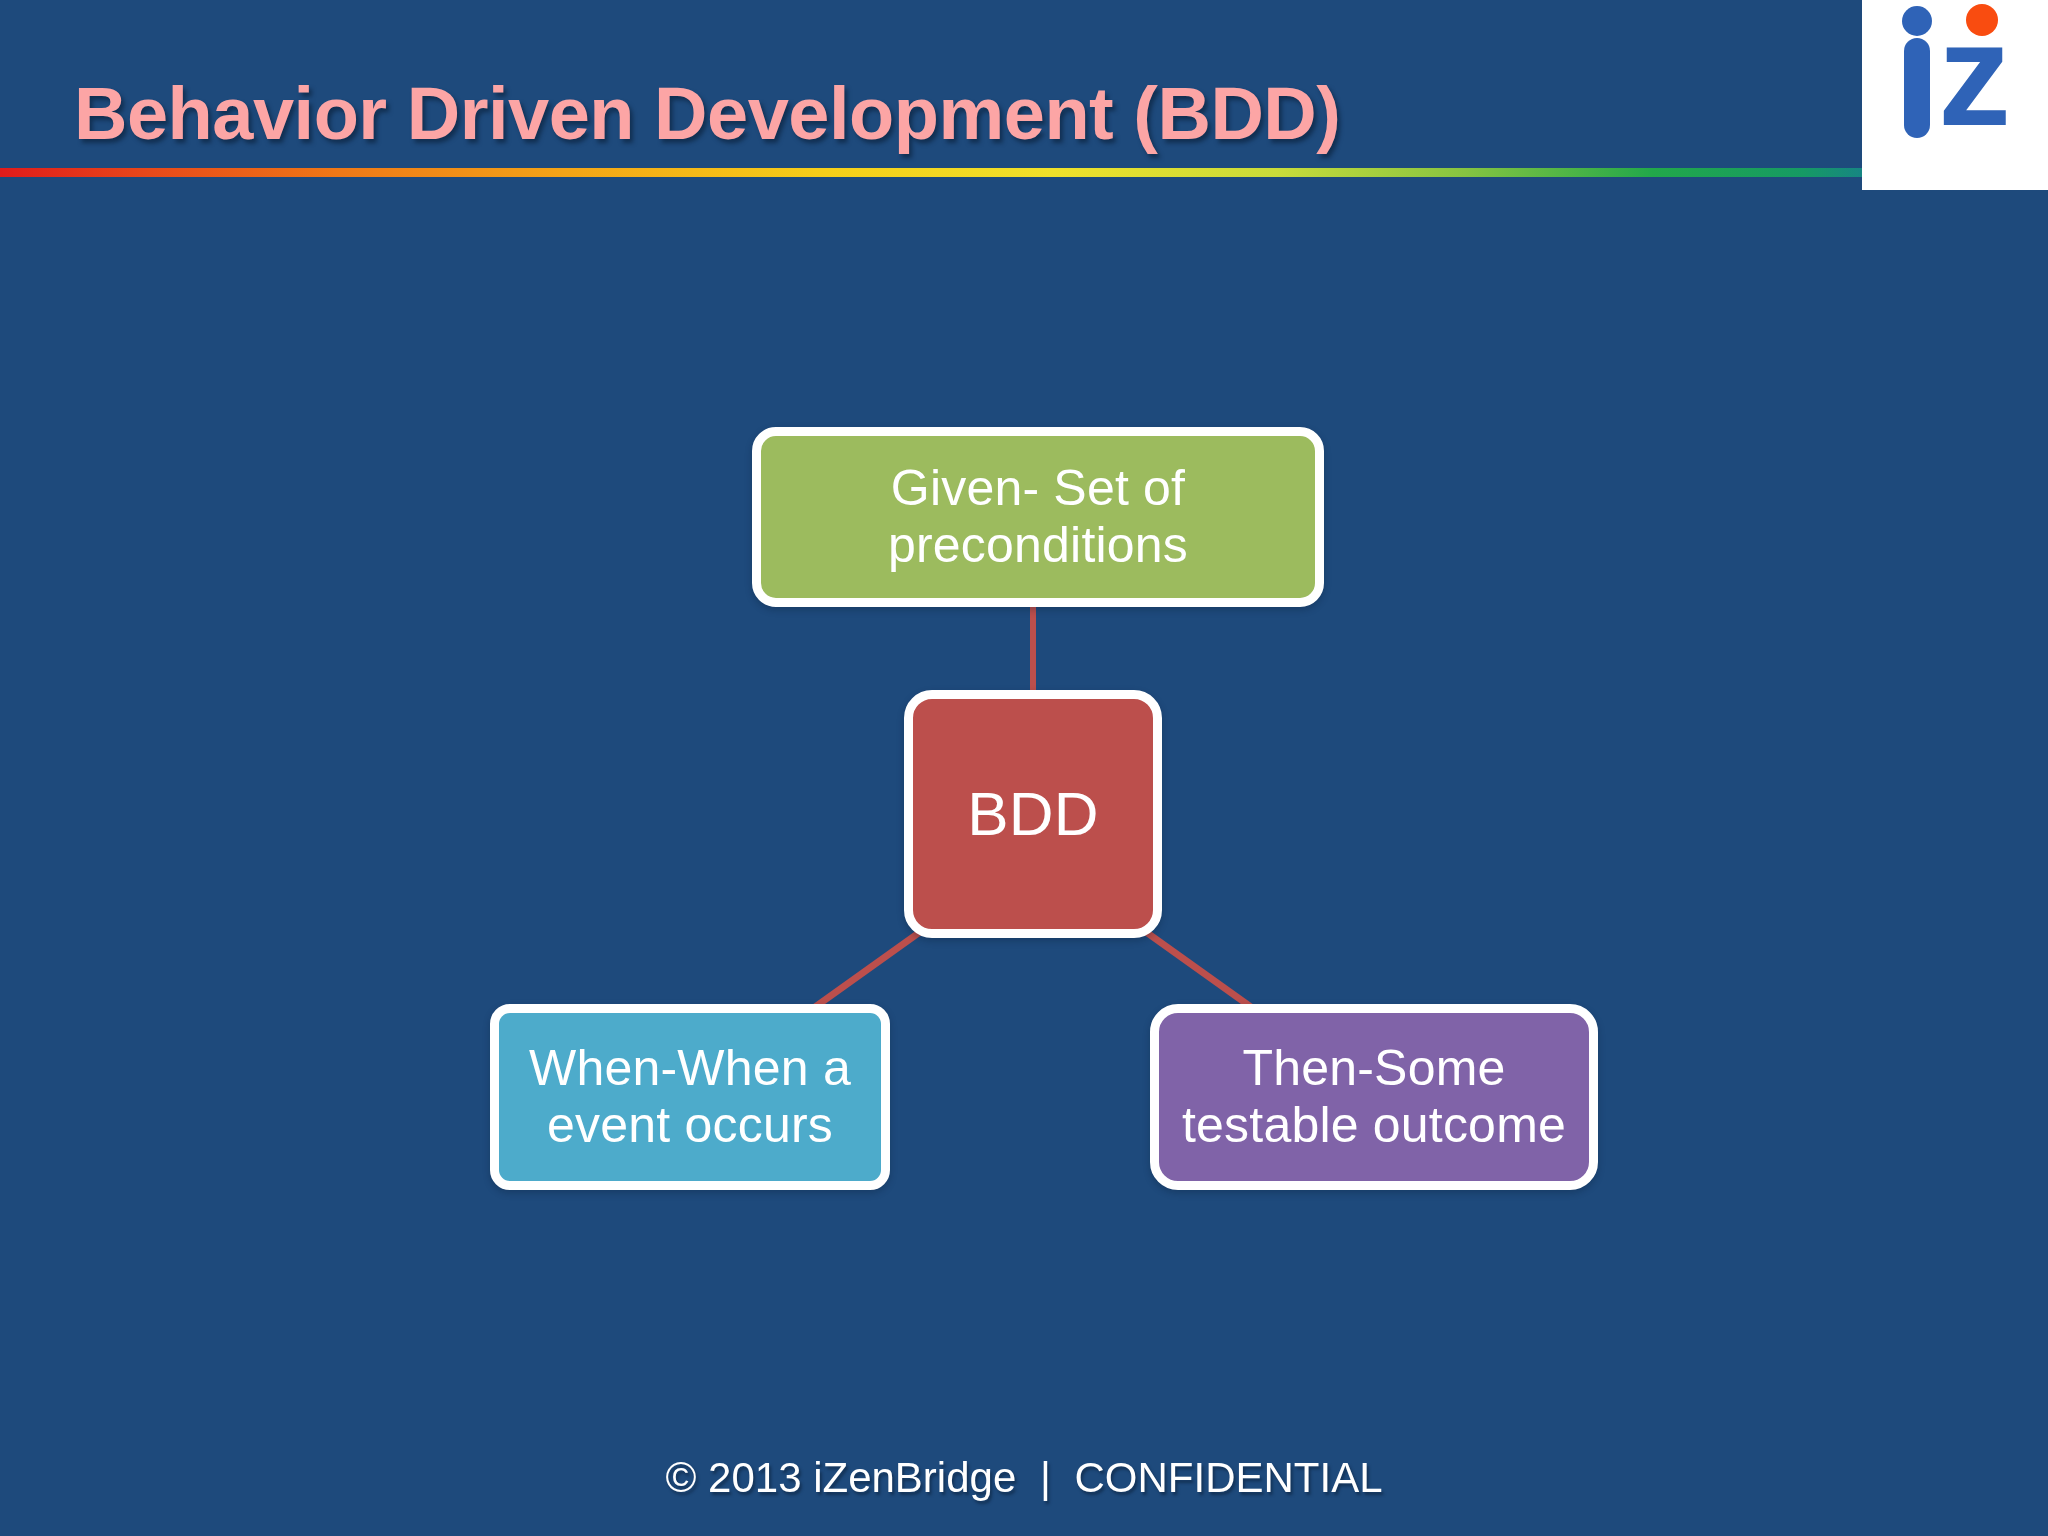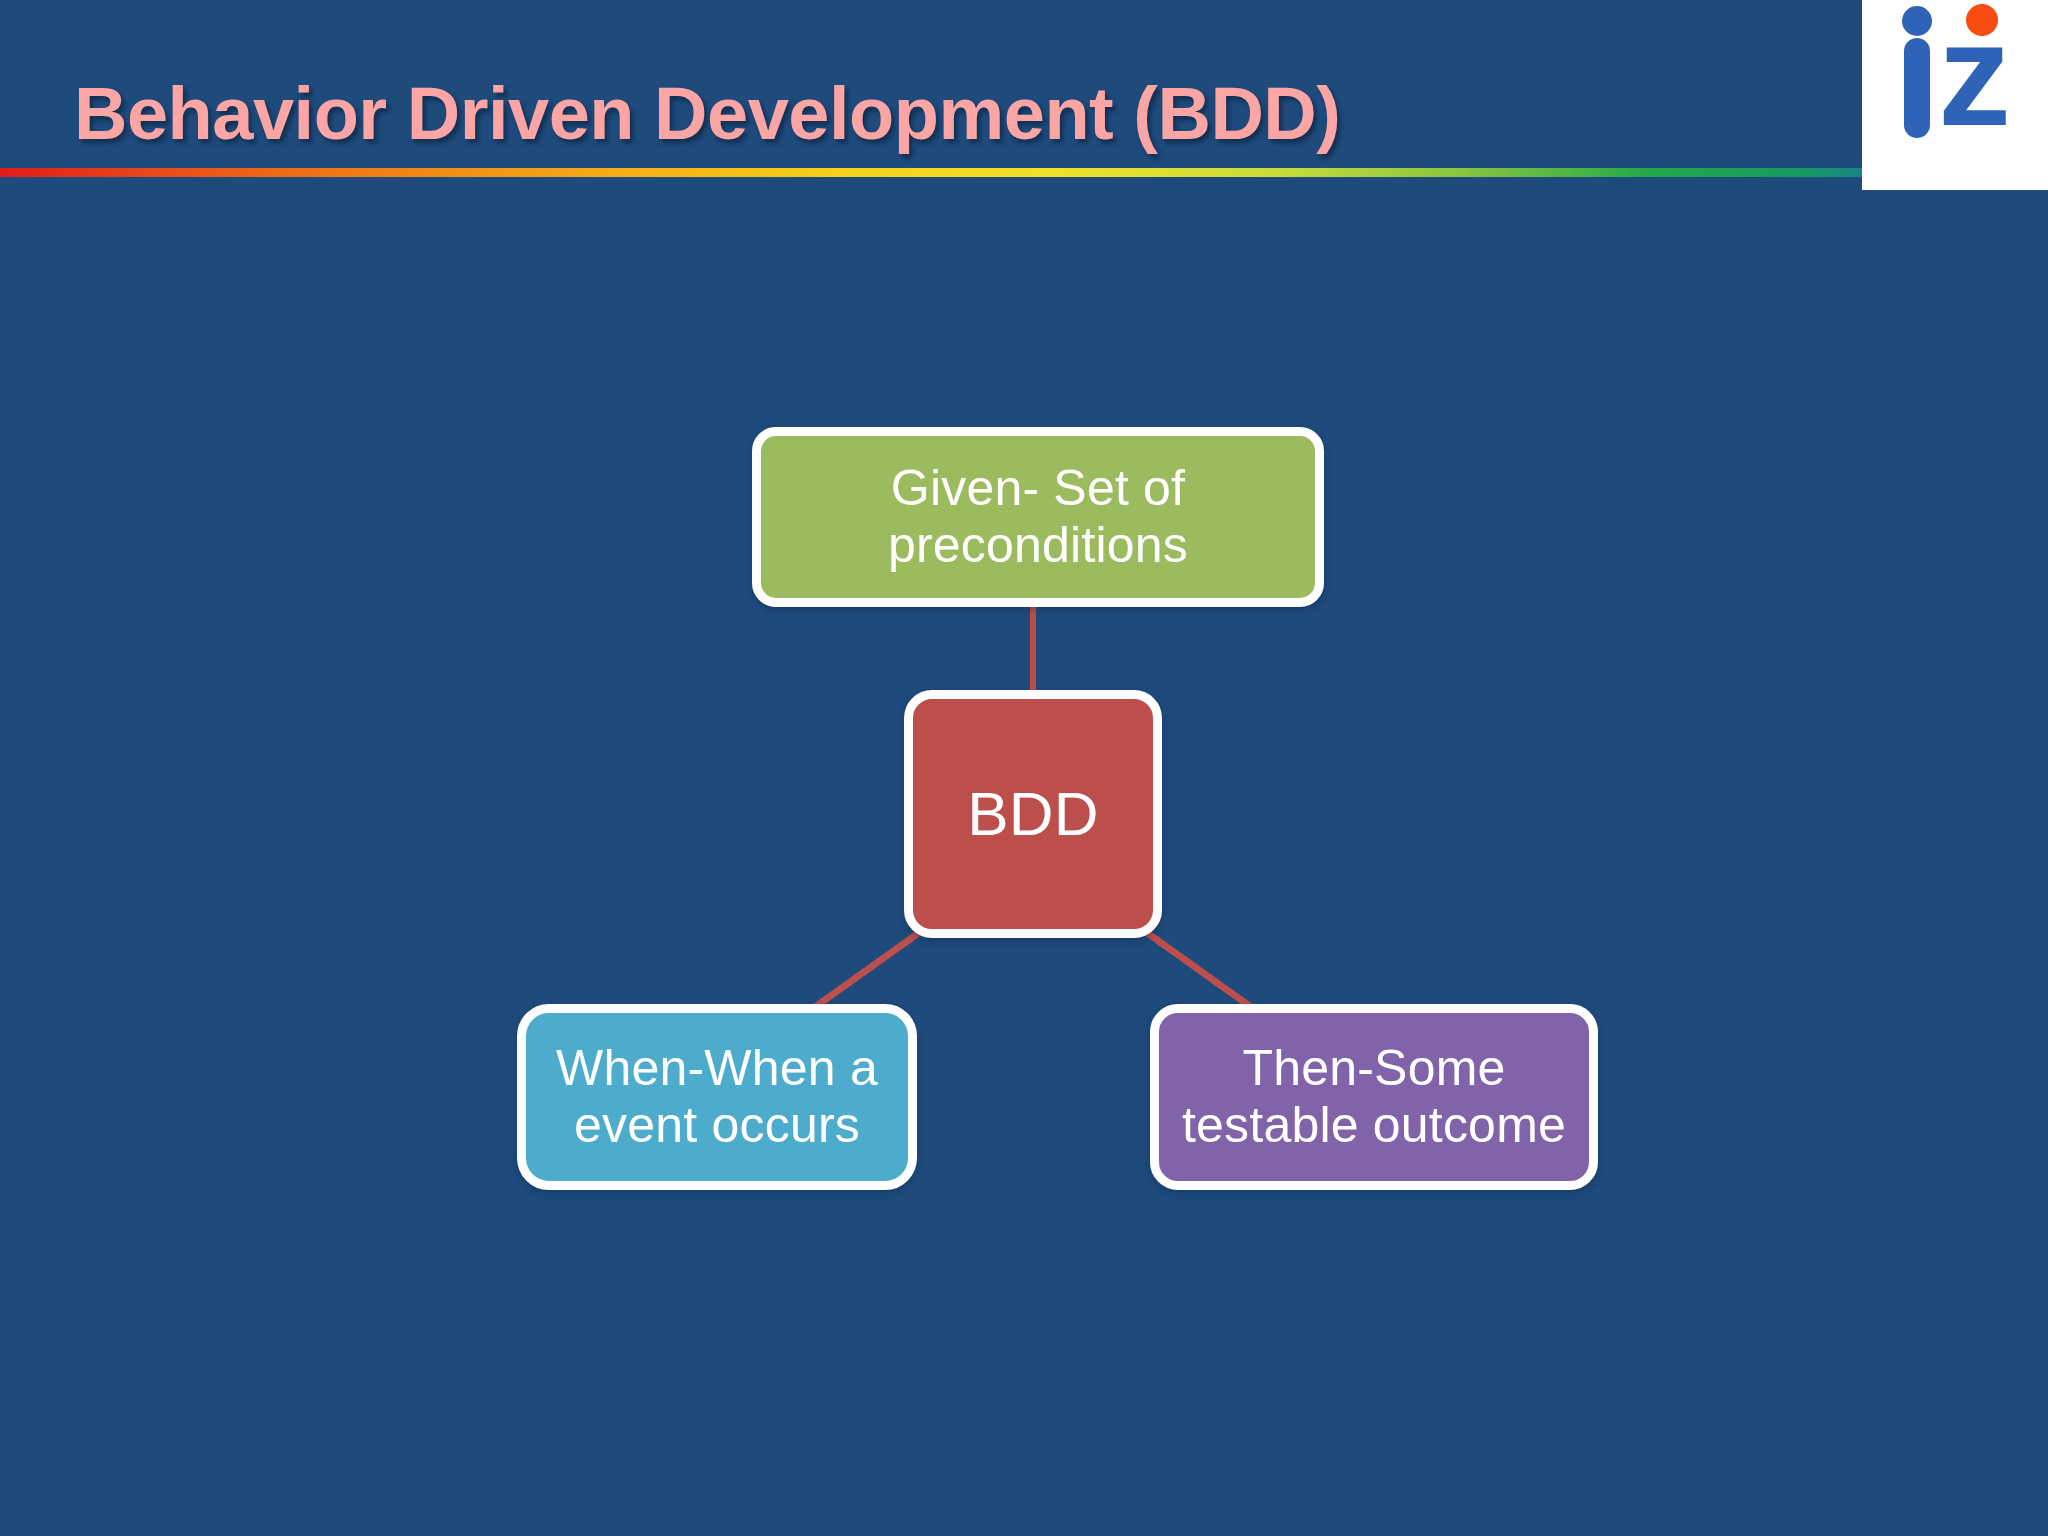--- a/index.html
+++ b/index.html
@@ -142,26 +142,26 @@
   #node-bdd {
     left: 904px;
     top: 690px;
     width: 258px;
     height: 248px;
     background: #bc4f4c;
     border-radius: 28px;
     font-size: 62px;
   }
   #node-when {
-    left: 517px;
+    left: 490px;
     top: 1004px;
     width: 400px;
     height: 186px;
     background: #4dabcb;
-    border-radius: 32px;
+    border-radius: 20px;
     justify-content: center;
   }
   #node-then {
     left: 1150px;
     top: 1004px;
     width: 448px;
     height: 186px;
     background: #8063a8;
     border-radius: 28px;
     justify-content: center;
@@ -216,14 +216,19 @@
     <div class="node" id="node-when">
       <span class="node-label">When-When a event occurs</span>
     </div>
 
     <div class="node" id="node-then">
       <span class="node-label">Then-Some testable outcome</span>
     </div>
 
   </div>
 
+  <div id="footer">
+    <span>© 2013 iZenBridge</span>
+    <span id="footer-separator">|</span>
+    <span>CONFIDENTIAL</span>
+  </div>
 
 </div>
 
 </body></html>

